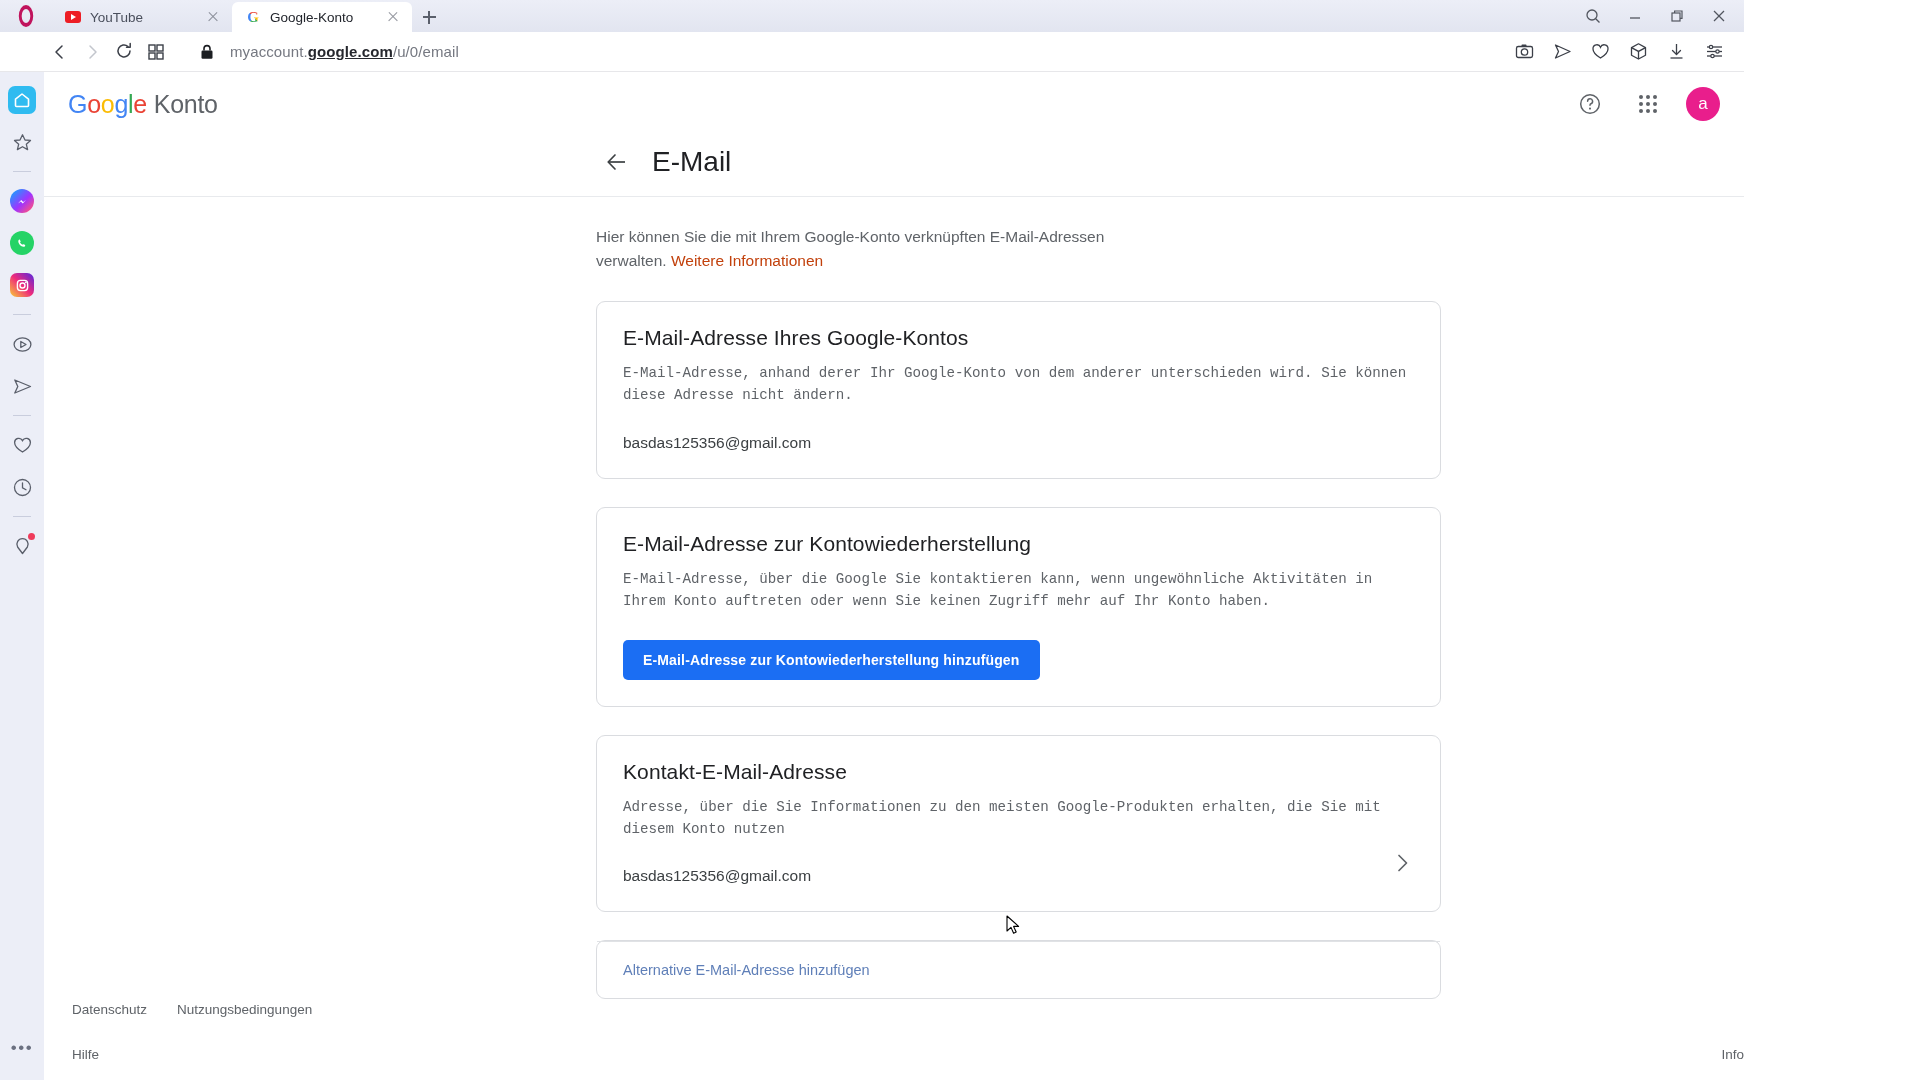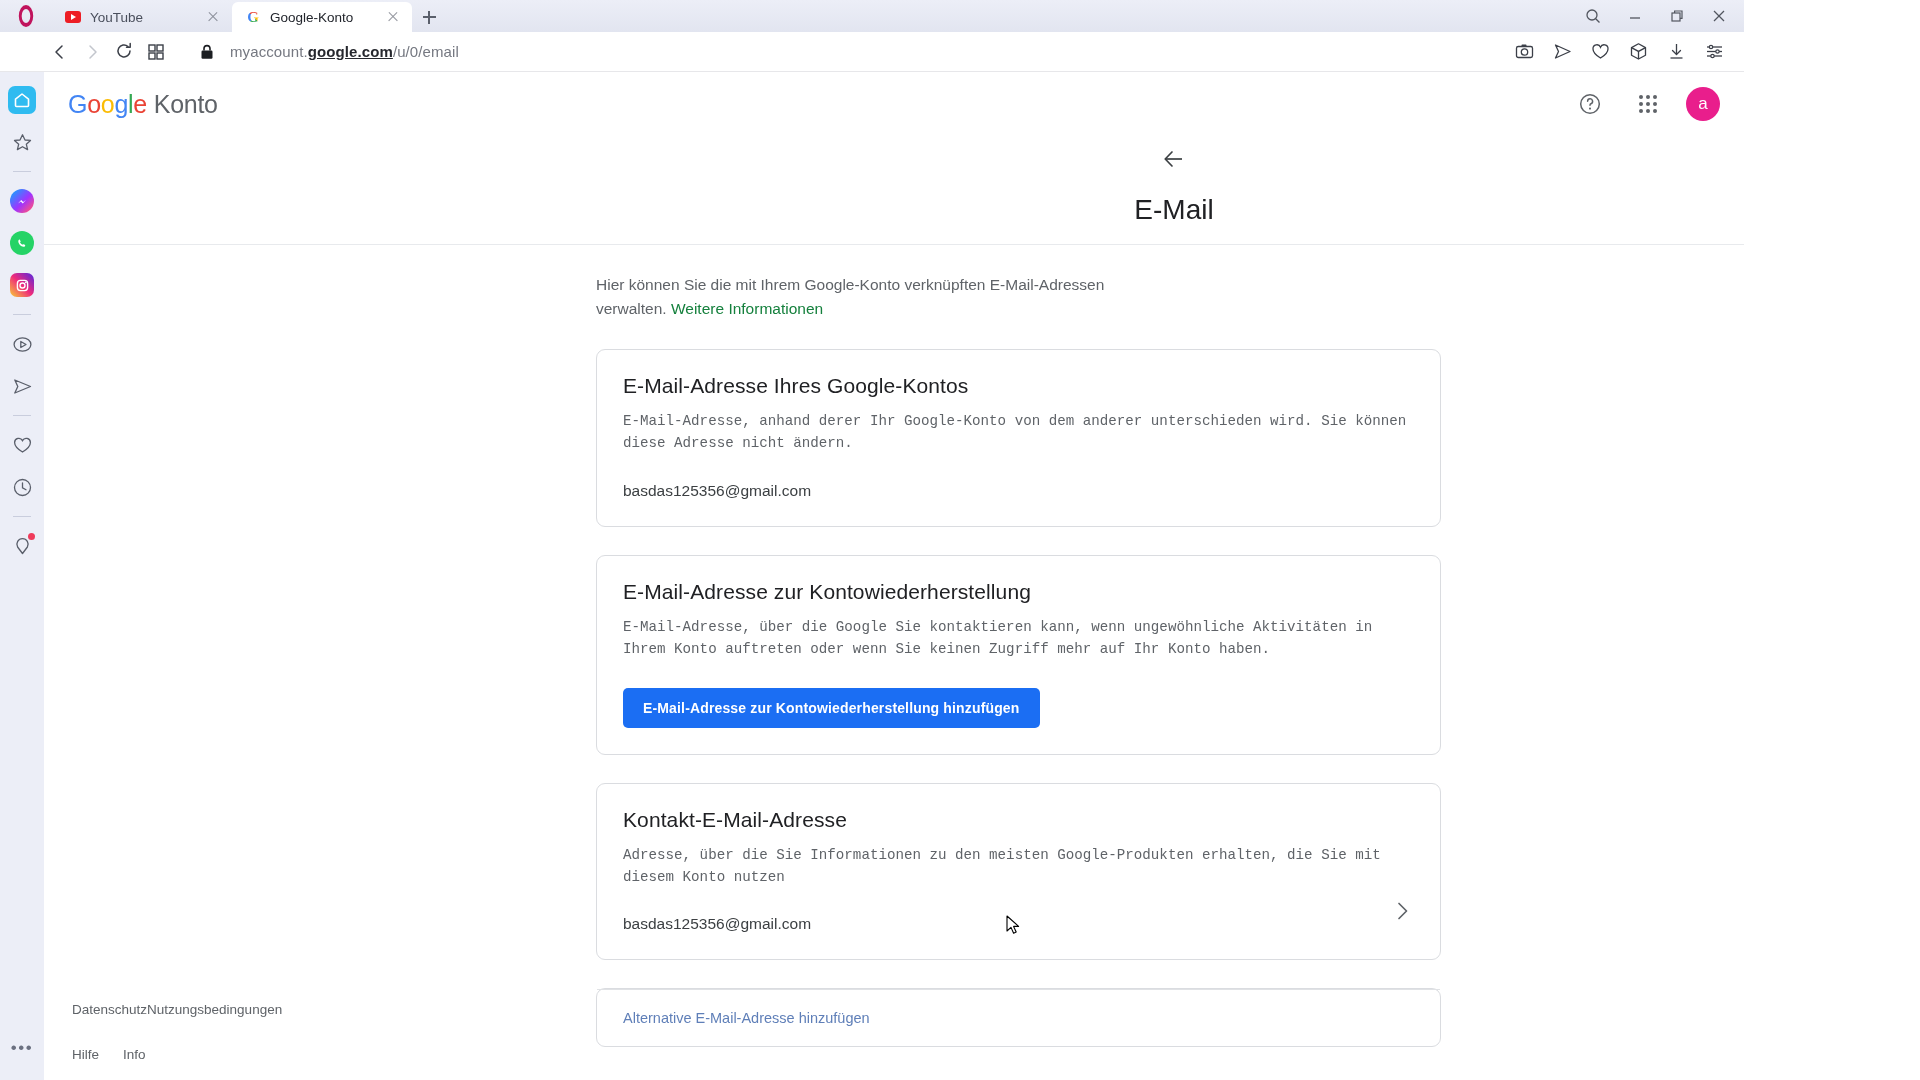--- a/index.html
+++ b/index.html
@@ -114,28 +114,27 @@
   .avatar {
     width: 34px; height: 34px; border-radius:50%;
     background:#e91e8c; color:#fff; font-size:17px;
     display:flex; align-items:center; justify-content:center;
   }
 
   .title-row {
     display:flex; align-items:center; gap: 22px;
     padding: 10px 0 18px 560px;
     border-bottom: 1px solid #e8eaed;
-    flex-direction: column;
   }
   .back-arrow { width: 26px; height: 26px; display:flex; align-items:center; justify-content:center; }
   .page-title { font-size: 28px; color:#202124; font-weight: 400; }
 
   .content { padding-left: 552px; padding-top: 28px; }
   .intro { font-size: 15.5px; color:#5f6368; line-height: 1.55; max-width: 545px; }
-  .intro a { color: #15803d; text-decoration:none; }
+  .intro a { color: #c2410c; text-decoration:none; }
 
   .card {
     width: 845px; margin-top: 28px;
     border: 1px solid #dadce0; border-radius: 9px;
     background:#fff;
   }
   .card-pad { padding: 24px 26px 26px 26px; }
   .card h2 { font-size: 21px; font-weight: 400; color:#202124; margin-bottom: 13px; letter-spacing:.1px; }
   .card p.desc { font-size: 14.2px; color:#5f6368; line-height: 1.52; font-family: Liberation Mono, monospace; }
   .card .value { font-size: 15.5px; color:#3c4043; margin-top: 28px; }
@@ -158,22 +157,22 @@
     border-top: 1px solid #e0e2e5;
     padding: 20px 26px;
     font-size: 14.5px; color:#5f7fb8;
   }
 
   
   .g-footer {
     position: absolute; left: 0; bottom: 0; width: 100%;
     padding-left: 28px;
   }
-  .g-footer .row1 { display:flex; padding-bottom: 30px; }
-  .g-footer .row2 { display:flex; gap: 24px; padding-bottom: 18px; }
+  .g-footer .row1 { display:flex; gap: 30px; padding-bottom: 30px; }
+  .g-footer .row2 { display:flex; gap: 24px; padding-bottom: 18px; justify-content: space-between; }
   .g-footer span { font-size: 13.5px; color:#5f6368; }
 
   
   .cursor { position:absolute; left: 962px; top: 843px; width:16px; height:22px; pointer-events:none; }
 </style>
 </head>
 <body>
 
 <div class="window">
 

